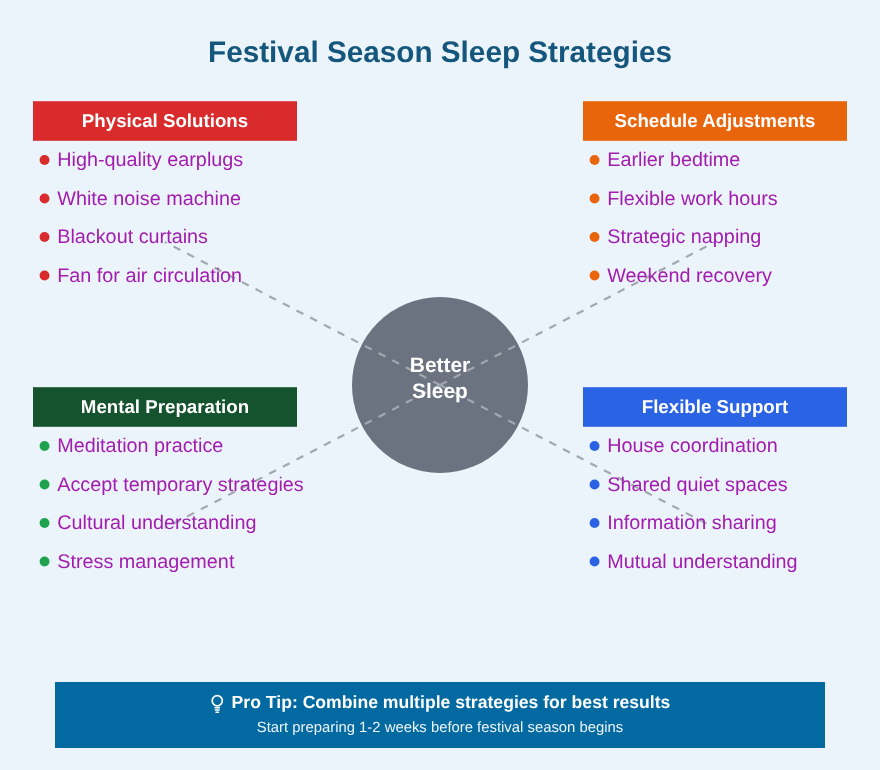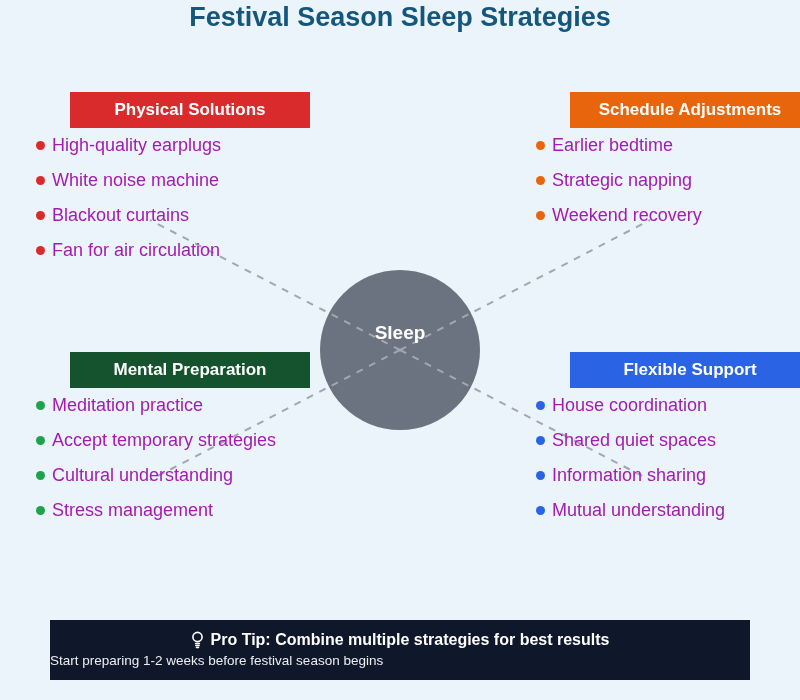--- a/index.html
+++ b/index.html
@@ -12,21 +12,21 @@
     overflow: hidden;
   }
   .canvas {
     position: relative;
     width: 800px;
     height: 700px;
     background: #ecf4fb;
   }
   .page-title {
     position: absolute;
-    top: 2px;
+    top: 32px;
     left: 0;
     width: 800px;
     text-align: center;
     font-size: 27px;
     font-weight: bold;
     color: #15567c;
     z-index: 3;
   }
   .connectors {
     position: absolute;
@@ -56,21 +56,20 @@
   .q-bl { left: 30px;  top: 352px; }
   .q-br { left: 530px; top: 352px; }
   .q-header {
     width: 240px;
     height: 36px;
     line-height: 36px;
     text-align: center;
     color: #ffffff;
     font-size: 17px;
     font-weight: bold;
-    margin-left: 40px;
   }
   .q-red    .q-header { background: #d92b2b; }
   .q-orange .q-header { background: #e8650c; }
   .q-green  .q-header { background: #14532d; }
   .q-blue   .q-header { background: #2a63e4; }
   .q-items {
     list-style: none;
     margin: 0;
     padding: 0;
     width: 260px;
@@ -96,22 +95,23 @@
     font-size: 18px;
     color: #a21caf;
     white-space: nowrap;
   }
   .banner {
     position: absolute;
     left: 50px;
     top: 620px;
     width: 700px;
     height: 60px;
-    background: #0f172a;
+    background: #0369a1;
     color: #ffffff;
+    text-align: center;
     z-index: 2;
   }
   .banner-line1 {
     margin-top: 11px;
     font-size: 16px;
     font-weight: bold;
     display: flex;
     align-items: center;
     justify-content: center;
     gap: 7px;
@@ -135,20 +135,21 @@
 
   <svg class="connectors" width="800" height="700" viewBox="0 0 800 700">
     <circle cx="400" cy="350" r="80" fill="#6b7280"></circle>
     <line x1="400" y1="350" x2="150" y2="220" stroke="#a2a8b0" stroke-width="2" stroke-dasharray="7 7"></line>
     <line x1="400" y1="350" x2="650" y2="220" stroke="#a2a8b0" stroke-width="2" stroke-dasharray="7 7"></line>
     <line x1="400" y1="350" x2="150" y2="480" stroke="#a2a8b0" stroke-width="2" stroke-dasharray="7 7"></line>
     <line x1="400" y1="350" x2="650" y2="480" stroke="#a2a8b0" stroke-width="2" stroke-dasharray="7 7"></line>
   </svg>
 
   <div class="center-label">
+    <div>Better</div>
     <div>Sleep</div>
   </div>
 
   <div class="quadrant q-tl q-red">
     <div class="q-header">Physical Solutions</div>
     <ul class="q-items">
       <li class="q-item">
         <span class="bullet"></span>
         <span class="q-item-text">High-quality earplugs</span>
       </li>
@@ -166,20 +167,24 @@
       </li>
     </ul>
   </div>
 
   <div class="quadrant q-tr q-orange">
     <div class="q-header">Schedule Adjustments</div>
     <ul class="q-items">
       <li class="q-item">
         <span class="bullet"></span>
         <span class="q-item-text">Earlier bedtime</span>
+      </li>
+      <li class="q-item">
+        <span class="bullet"></span>
+        <span class="q-item-text">Flexible work hours</span>
       </li>
       <li class="q-item">
         <span class="bullet"></span>
         <span class="q-item-text">Strategic napping</span>
       </li>
       <li class="q-item">
         <span class="bullet"></span>
         <span class="q-item-text">Weekend recovery</span>
       </li>
     </ul>

